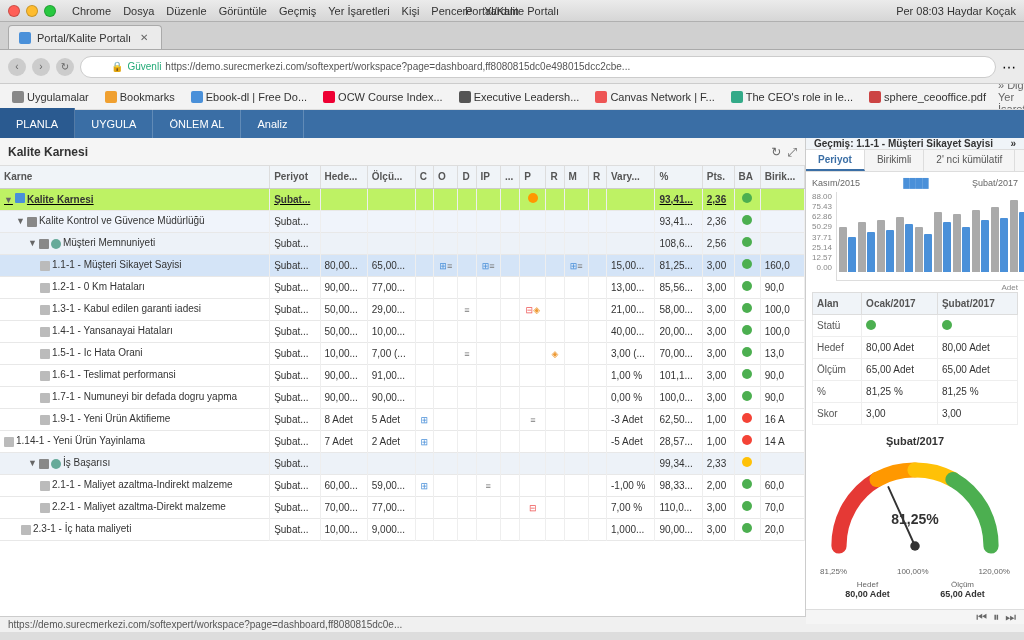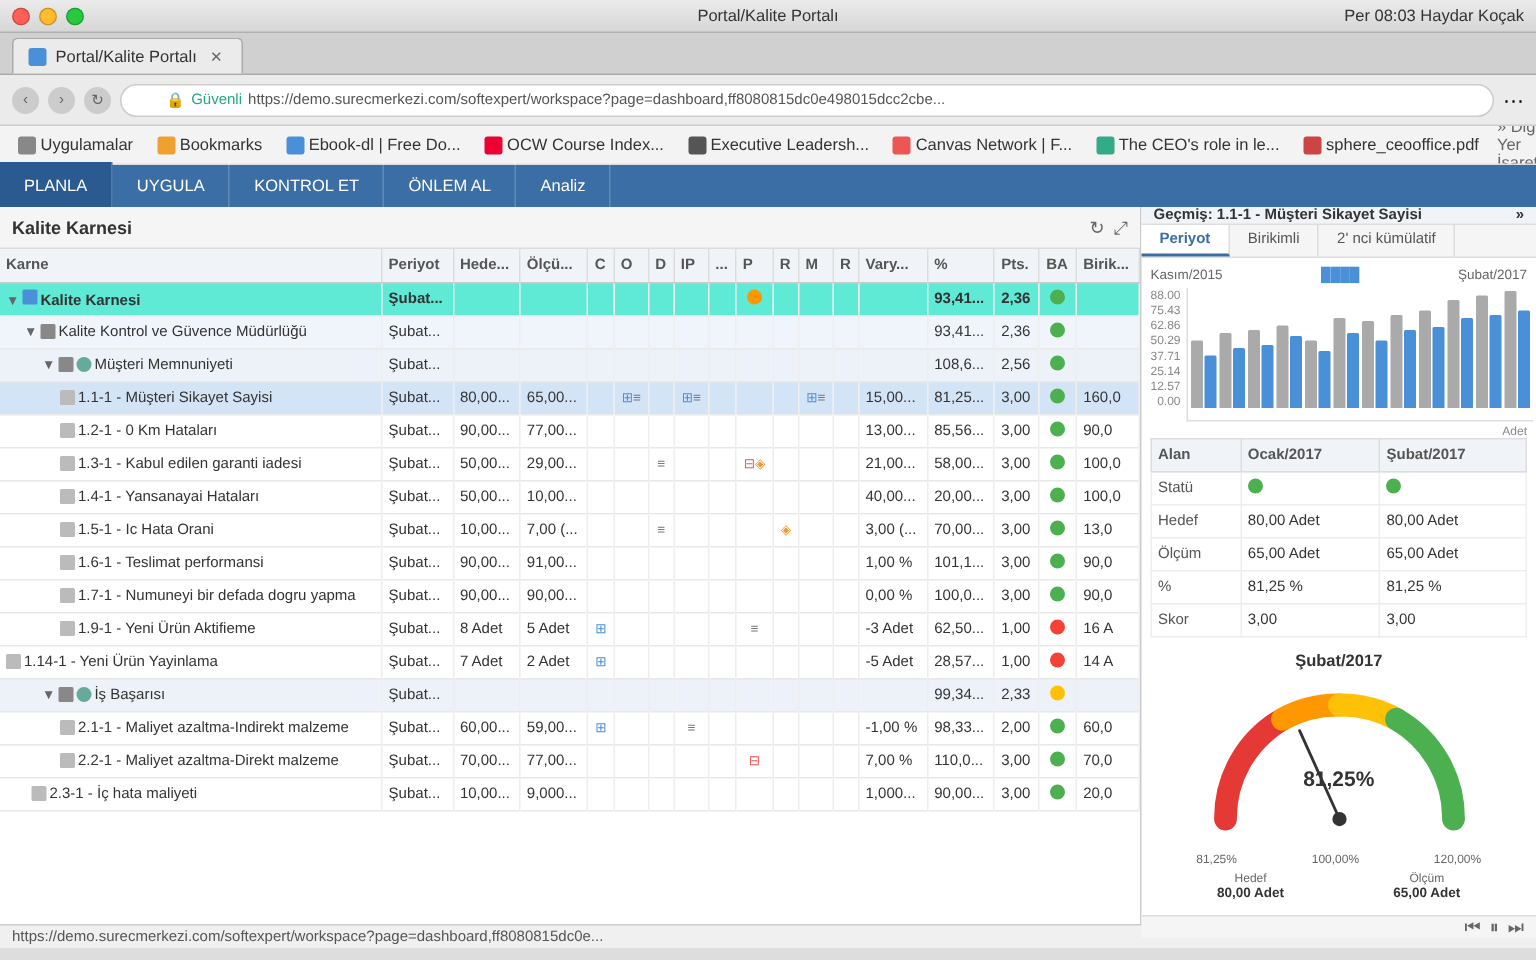--- a/index.html
+++ b/index.html
@@ -244,35 +244,35 @@
       border-bottom: 1px solid #e8e8e8;
     }
     table tbody tr.selected { background: #d4e4f7; }
     table tbody td {
       padding: 2px 4px;
       border-right: 1px solid #eee;
       color: #333;
       font-size: 10px;
       white-space: nowrap;
     }
-    .row-group { background: #5eead4; font-weight: 600; }
+    .row-group { background: #bef264; font-weight: 600; text-decoration: underline; }
     .row-subgroup { background: #f0f4fb; font-weight: 500; }
     .dot {
       width: 10px; height: 10px;
       border-radius: 50%;
       display: inline-block;
     }
     .dot-green { background: #4caf50; }
     .dot-orange { background: #ff9800; }
     .dot-red { background: #f44336; }
     .dot-yellow { background: #ffc107; }
 
     
     .right-panel {
-      width: 264px;
+      width: 219px;
       border-left: 1px solid #ccc;
       display: flex;
       flex-direction: column;
       background: #fff;
     }
     .right-panel-header {
       height: 24px;
       background: #f0f4f8;
       display: flex;
       align-items: center;
@@ -398,20 +398,31 @@
   </style>
 </head>
 <body>
 
 <div class="title-bar">
   <div class="title-bar-traffic">
     <div class="traffic-btn traffic-close"></div>
     <div class="traffic-btn traffic-min"></div>
     <div class="traffic-btn traffic-max"></div>
   </div>
+  <div class="title-bar-menu">
+    <span>Chrome</span>
+    <span>Dosya</span>
+    <span>Düzenle</span>
+    <span>Görüntüle</span>
+    <span>Geçmiş</span>
+    <span>Yer İşaretleri</span>
+    <span>Kişi</span>
+    <span>Pencere</span>
+    <span>Yardım</span>
+  </div>
   <div class="title-bar-title">Portal/Kalite Portalı</div>
   <div class="title-bar-right">
     <span>Per 08:03  Haydar Koçak</span>
   </div>
 </div>
 
 <div class="tab-bar">
   <div class="tab">
     <span class="tab-favicon"></span>
     <span style="font-size:11px;color:#333;max-width:120px;overflow:hidden;text-overflow:ellipsis;">Portal/Kalite Portalı</span>
@@ -468,23 +479,20 @@
   </div>
   <span style="font-size:11px;color:#666;cursor:pointer;margin-left:2px;">»  Diğer Yer İşaretleri</span>
 </div>
 
 <div class="app-nav">
   <div class="app-nav-item active">
     <span>PLANLA</span>
   </div>
   <div class="app-nav-item">
     <span>UYGULA</span>
-  </div>
-  <div class="app-nav-item">
-    <span>KONTROL ET</span>
   </div>
   <div class="app-nav-item">
     <span>ÖNLEM AL</span>
   </div>
   <div class="app-nav-item">
     <span>Analiz</span>
   </div>
 </div>
 
 <div class="main-content">

